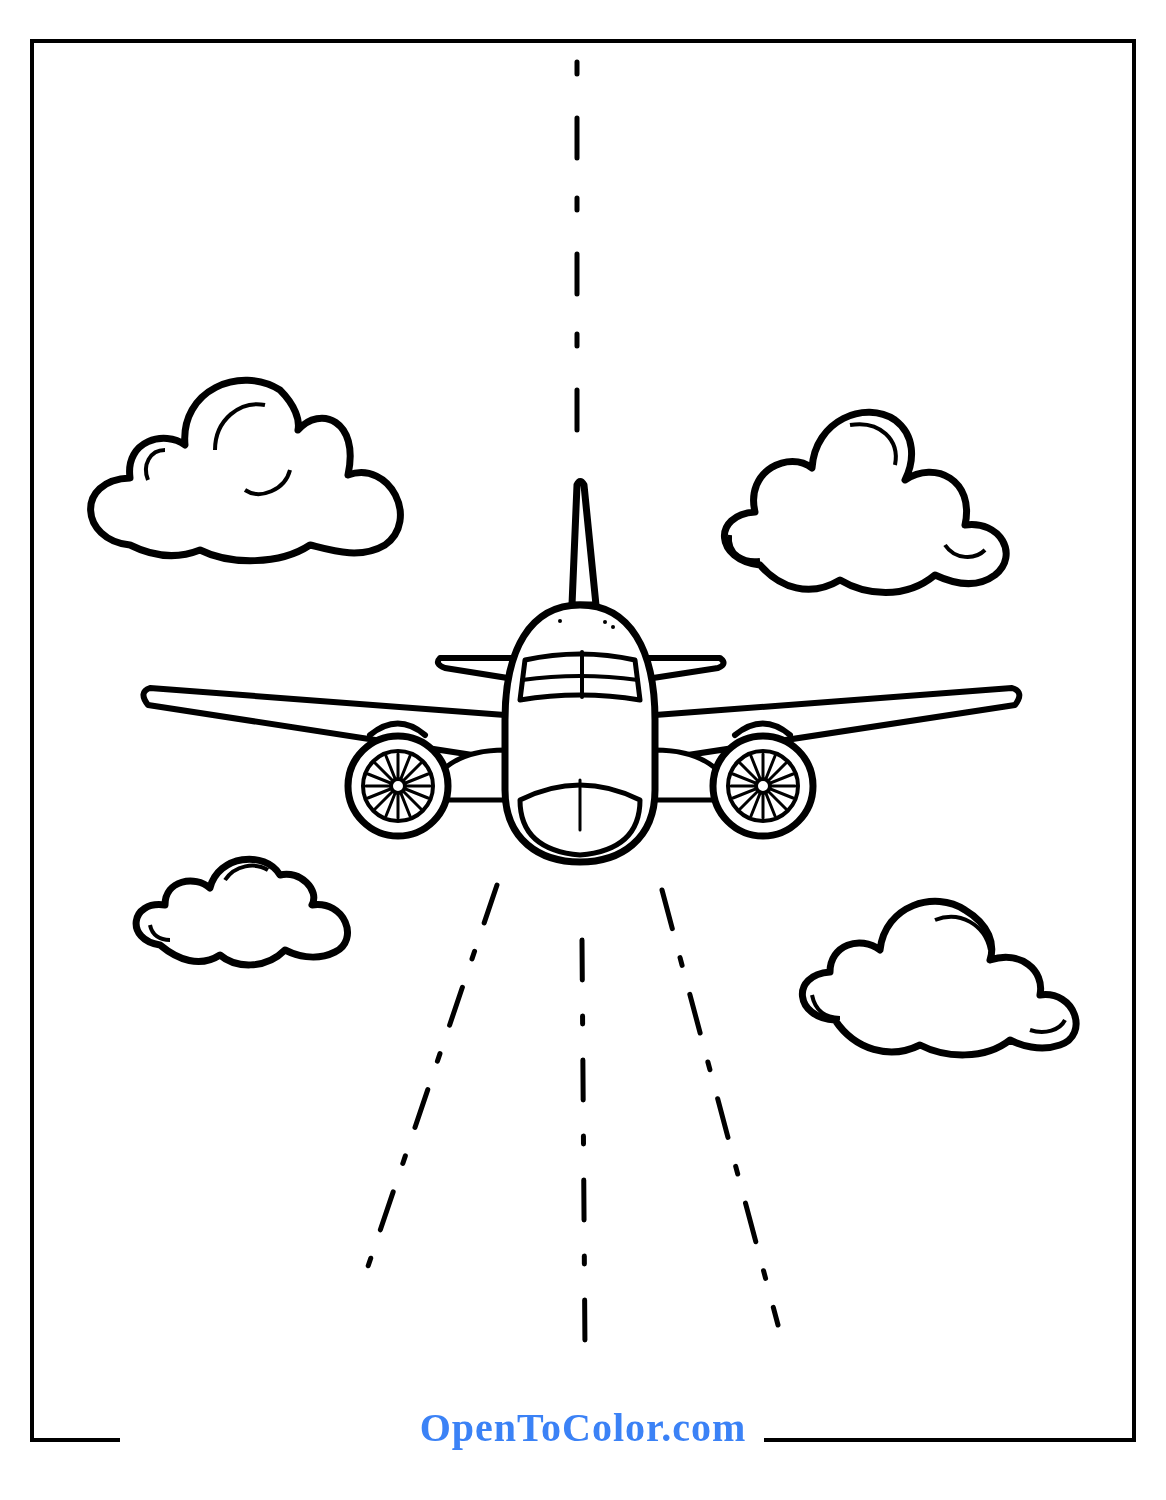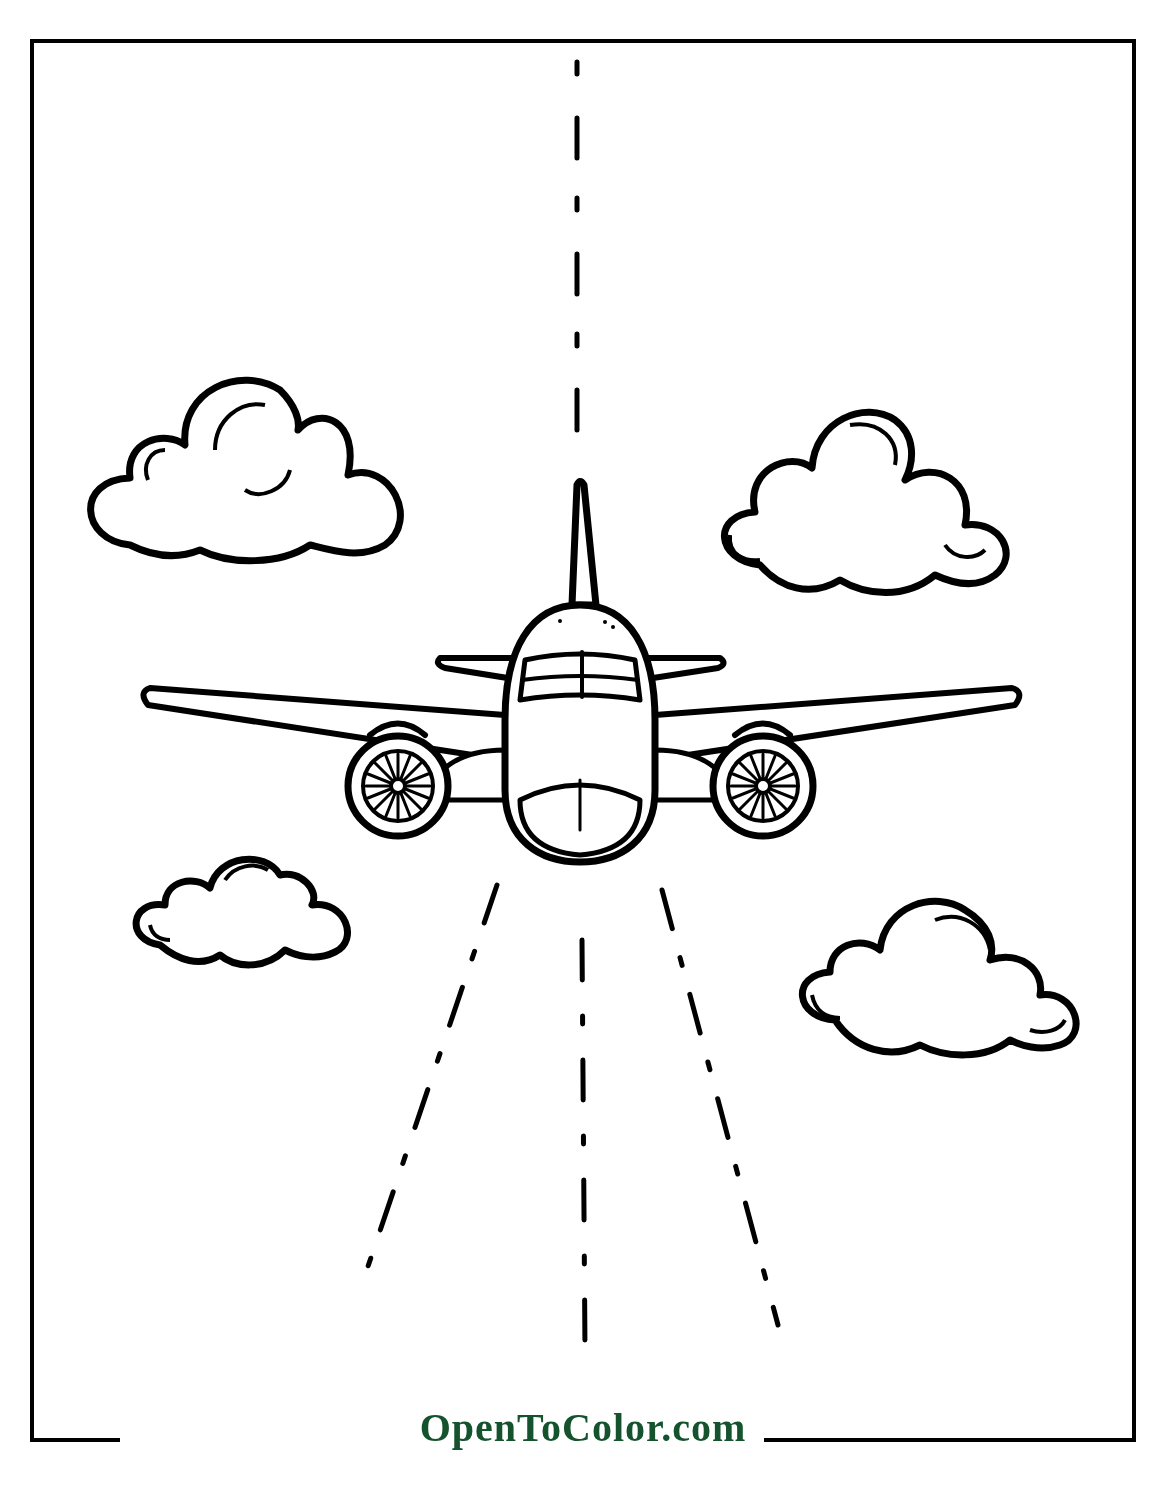--- a/index.html
+++ b/index.html
@@ -1,19 +1,19 @@
 <!DOCTYPE html>
 <html><head>
 <meta charset="utf-8">
 <style>
   html,body{margin:0;padding:0;background:#fff;}
   body{width:1166px;height:1500px;position:relative;overflow:hidden;font-family:"Liberation Serif",serif;}
   .art{position:absolute;left:0;top:0;width:1166px;height:1500px;}
   .footer{position:absolute;left:0;top:1404px;width:1166px;text-align:center;}
-  .footer span{display:inline-block;background:#fff;padding:0 18px;font-family:"Liberation Serif",serif;font-weight:bold;font-size:40px;color:#14532d;letter-spacing:1px;}
+  .footer span{display:inline-block;background:#fff;padding:0 18px;font-family:"Liberation Serif",serif;font-weight:bold;font-size:40px;color:#3b82f6;letter-spacing:1px;}
 </style>
 </head>
 <body>
 
 <svg class="art" viewBox="0 0 1166 1500" xmlns="http://www.w3.org/2000/svg">
 
   <g fill="none" stroke="#000" stroke-width="4">
     <path d="M120 1440 L32 1440 L32 41 L1134 41 L1134 1440 L550 1440"></path>
   </g>
 

